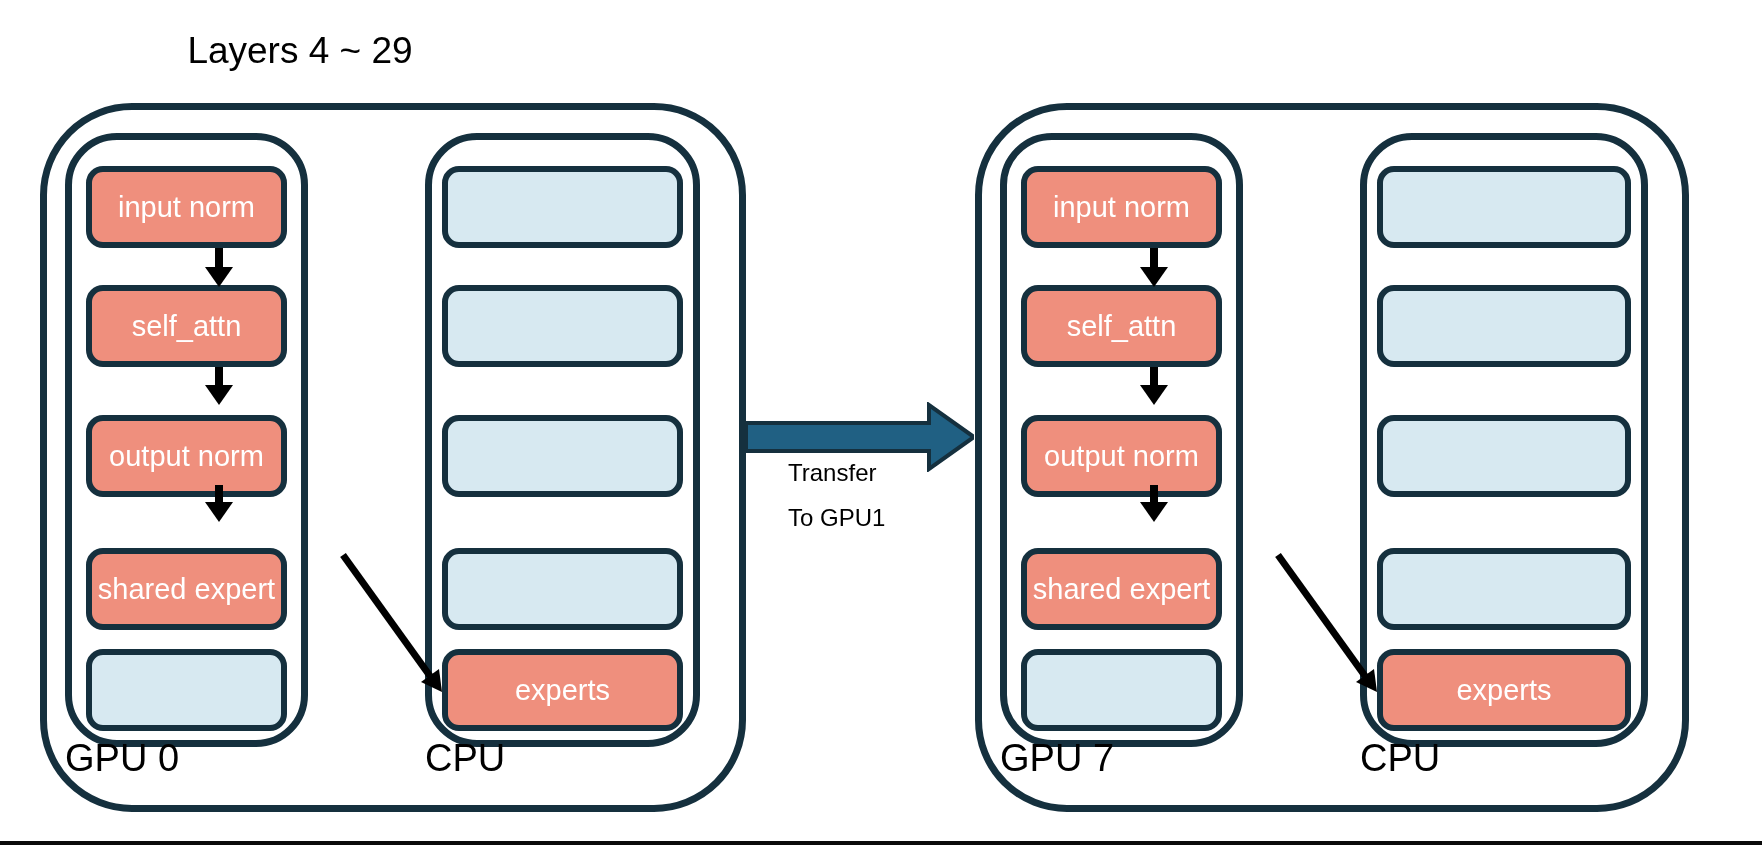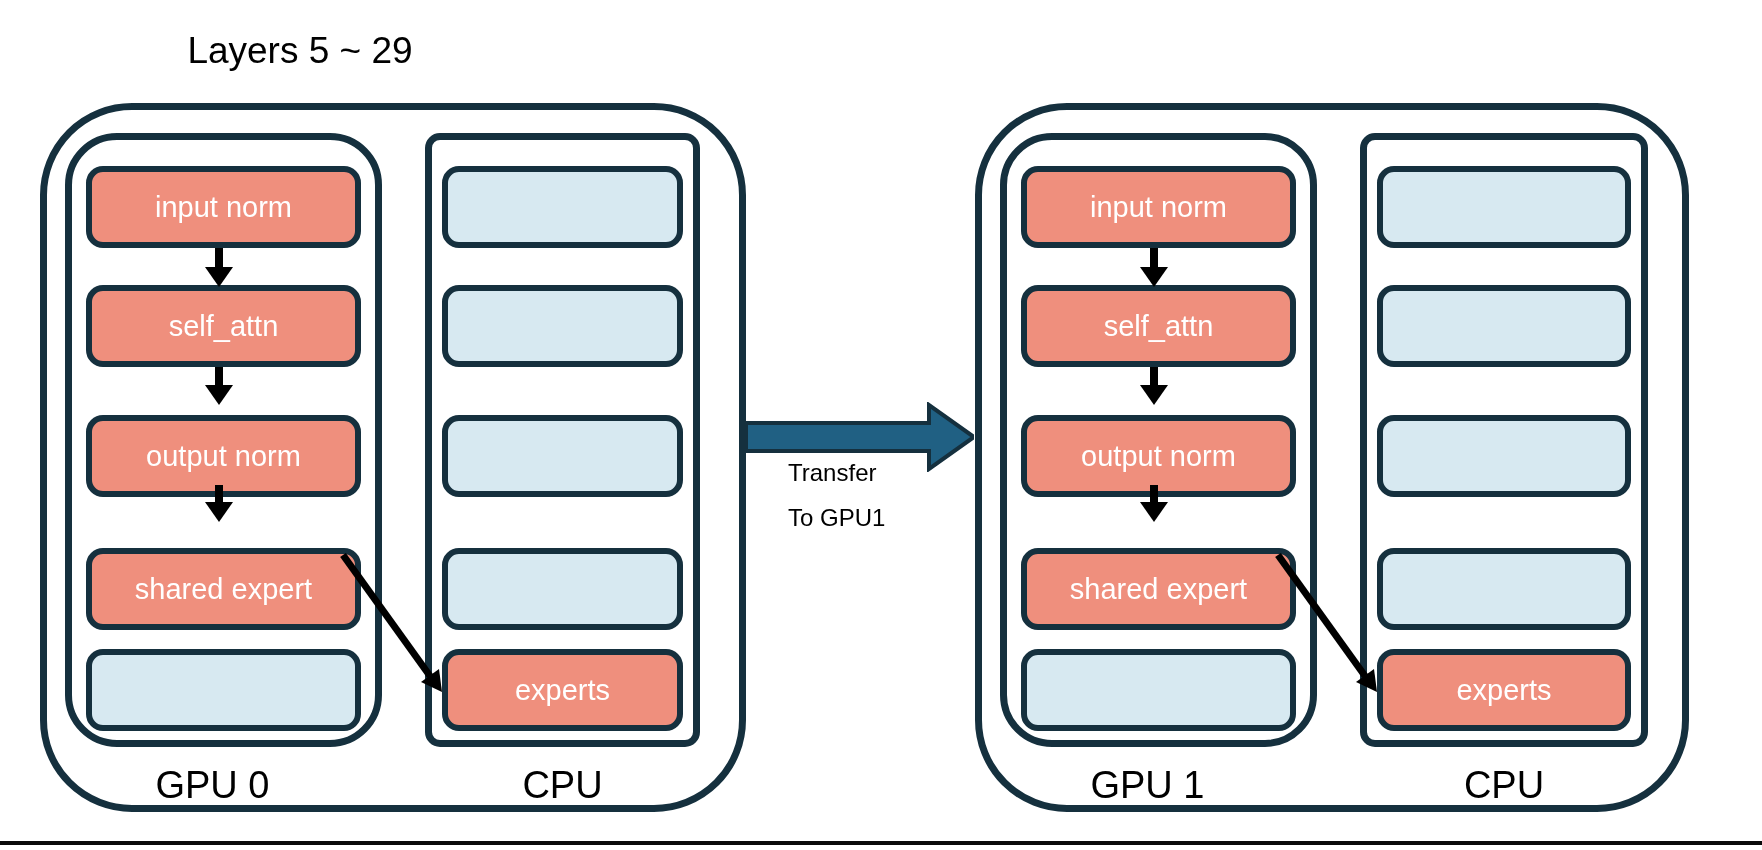--- a/index.html
+++ b/index.html
@@ -16,35 +16,35 @@
   .group{
     position:absolute;top:103px;height:709px;box-sizing:border-box;
     border:7px solid var(--outline);border-radius:92px;background:#fff;
   }
   #group-left{left:40px;width:706px;}
   #group-right{left:975px;width:714px;}
   .column{
     position:absolute;top:23px;height:614px;box-sizing:border-box;
     border:7px solid var(--outline);border-radius:52px;background:#fff;
   }
-  .col-gpu{left:18px;width:317px;}
-  .col-cpu{left:378px;width:275px;border-radius:15px;}
+  .col-gpu{left:18px;width:243px;}
+  .col-cpu{left:378px;width:275px;}
   #group-right .col-cpu{width:288px;}
   .box{
     position:absolute;left:14px;right:14px;height:82px;box-sizing:border-box;
     border:6px solid var(--outline);border-radius:17px;
     display:flex;align-items:center;justify-content:center;
     font-size:29px;font-weight:500;color:var(--text-light);
   }
   .col-cpu .box{left:10px;right:10px;}
   .box.module{background:var(--module-fill);}
   .box.slot{background:var(--slot-fill);}
   .b1{top:26px;}.b2{top:145px;}.b3{top:275px;align-items:center;}.b4{top:380px;margin-top:28px;}.b5{top:509px;}
   .device-label{
-    position:absolute;top:654px;text-align:center;
+    position:absolute;top:627px;text-align:left;
     font-size:38px;font-weight:500;color:var(--text-dark);
   }
   .lbl-gpu{left:18px;width:295px;}
   .lbl-cpu{left:378px;width:275px;}
   #group-right .lbl-cpu{width:288px;}
   .arrow-layer{position:absolute;left:0;top:0;pointer-events:none;}
   .flow-line{stroke:var(--flow-arrow);stroke-width:8;}
   .flow-line-diag{stroke:var(--flow-arrow);stroke-width:7;}
   .flow-head{fill:var(--flow-arrow);}
   .transfer-arrow-svg{position:absolute;left:746px;top:402px;}
@@ -53,21 +53,21 @@
     position:absolute;left:788px;top:450px;
     font-size:24px;font-weight:500;color:var(--text-dark);line-height:45px;white-space:nowrap;
   }
   .bottom-rule{position:absolute;left:0;top:841px;width:1762px;height:4px;background:var(--bottom-rule);}
 </style>
 </head>
 <body>
 
 <div class="canvas">
 
-  <div class="group-title" id="title-left">Layers 5 ~ 29</div>
+  <div class="group-title" id="title-left">Layers 4 ~ 29</div>
 
   <div class="group" id="group-left">
     <div class="column col-gpu">
       <div class="box module b1">
           <span>input norm</span>
         </div>
       <div class="box module b2">
           <span>self_attn</span>
         </div>
       <div class="box module b3">
@@ -147,21 +147,21 @@
       <div class="box slot b3">
           <span></span>
         </div>
       <div class="box slot b4">
           <span></span>
         </div>
       <div class="box module b5">
           <span>experts</span>
         </div>
     </div>
-    <div class="device-label lbl-gpu">GPU 1</div>
+    <div class="device-label lbl-gpu">GPU 7</div>
     <div class="device-label lbl-cpu">CPU</div>
     <svg class="arrow-layer" width="700" height="695" viewBox="0 0 700 695">
       <line class="flow-line" x1="172" y1="138" x2="172" y2="159"></line>
       <polygon class="flow-head" points="158,157 186,157 172,177"></polygon>
       <line class="flow-line" x1="172" y1="257" x2="172" y2="277"></line>
       <polygon class="flow-head" points="158,275 186,275 172,295"></polygon>
       <line class="flow-line" x1="172" y1="375" x2="172" y2="394"></line>
       <polygon class="flow-head" points="158,392 186,392 172,412"></polygon>
       <line class="flow-line-diag" x1="296" y1="445" x2="383" y2="566"></line>
       <polygon class="flow-head" points="395,582 374,572 392,559"></polygon>

